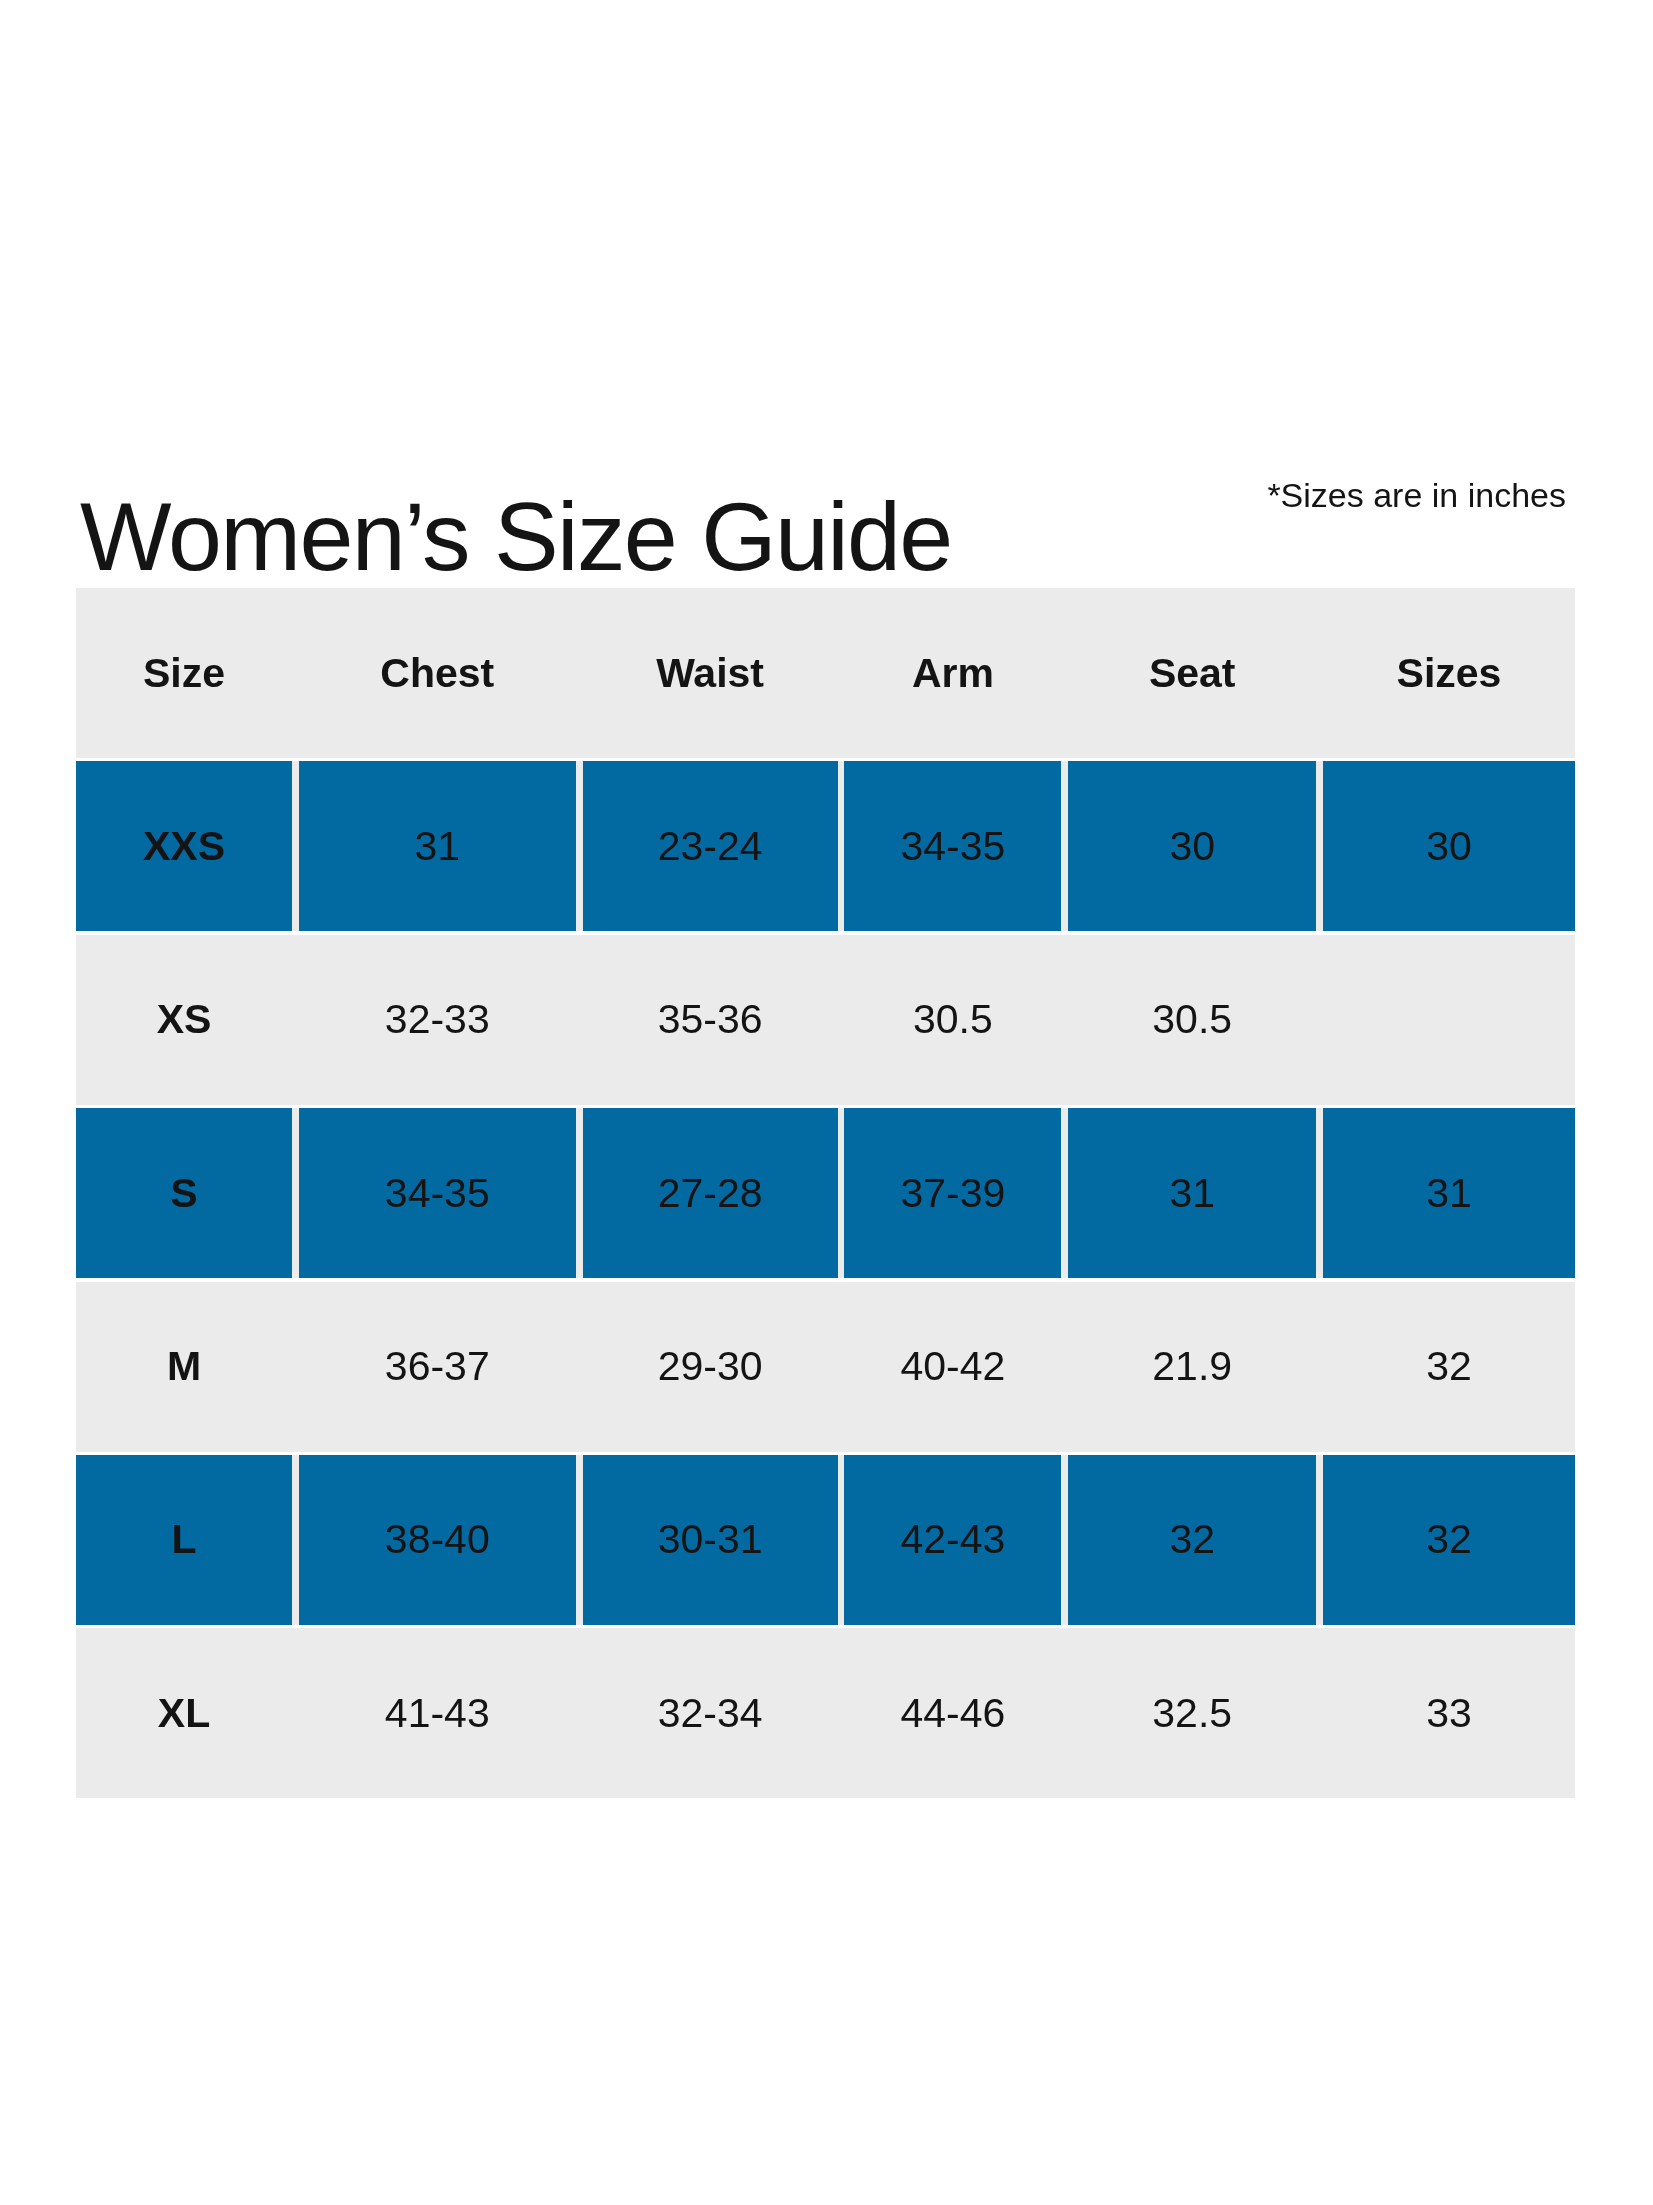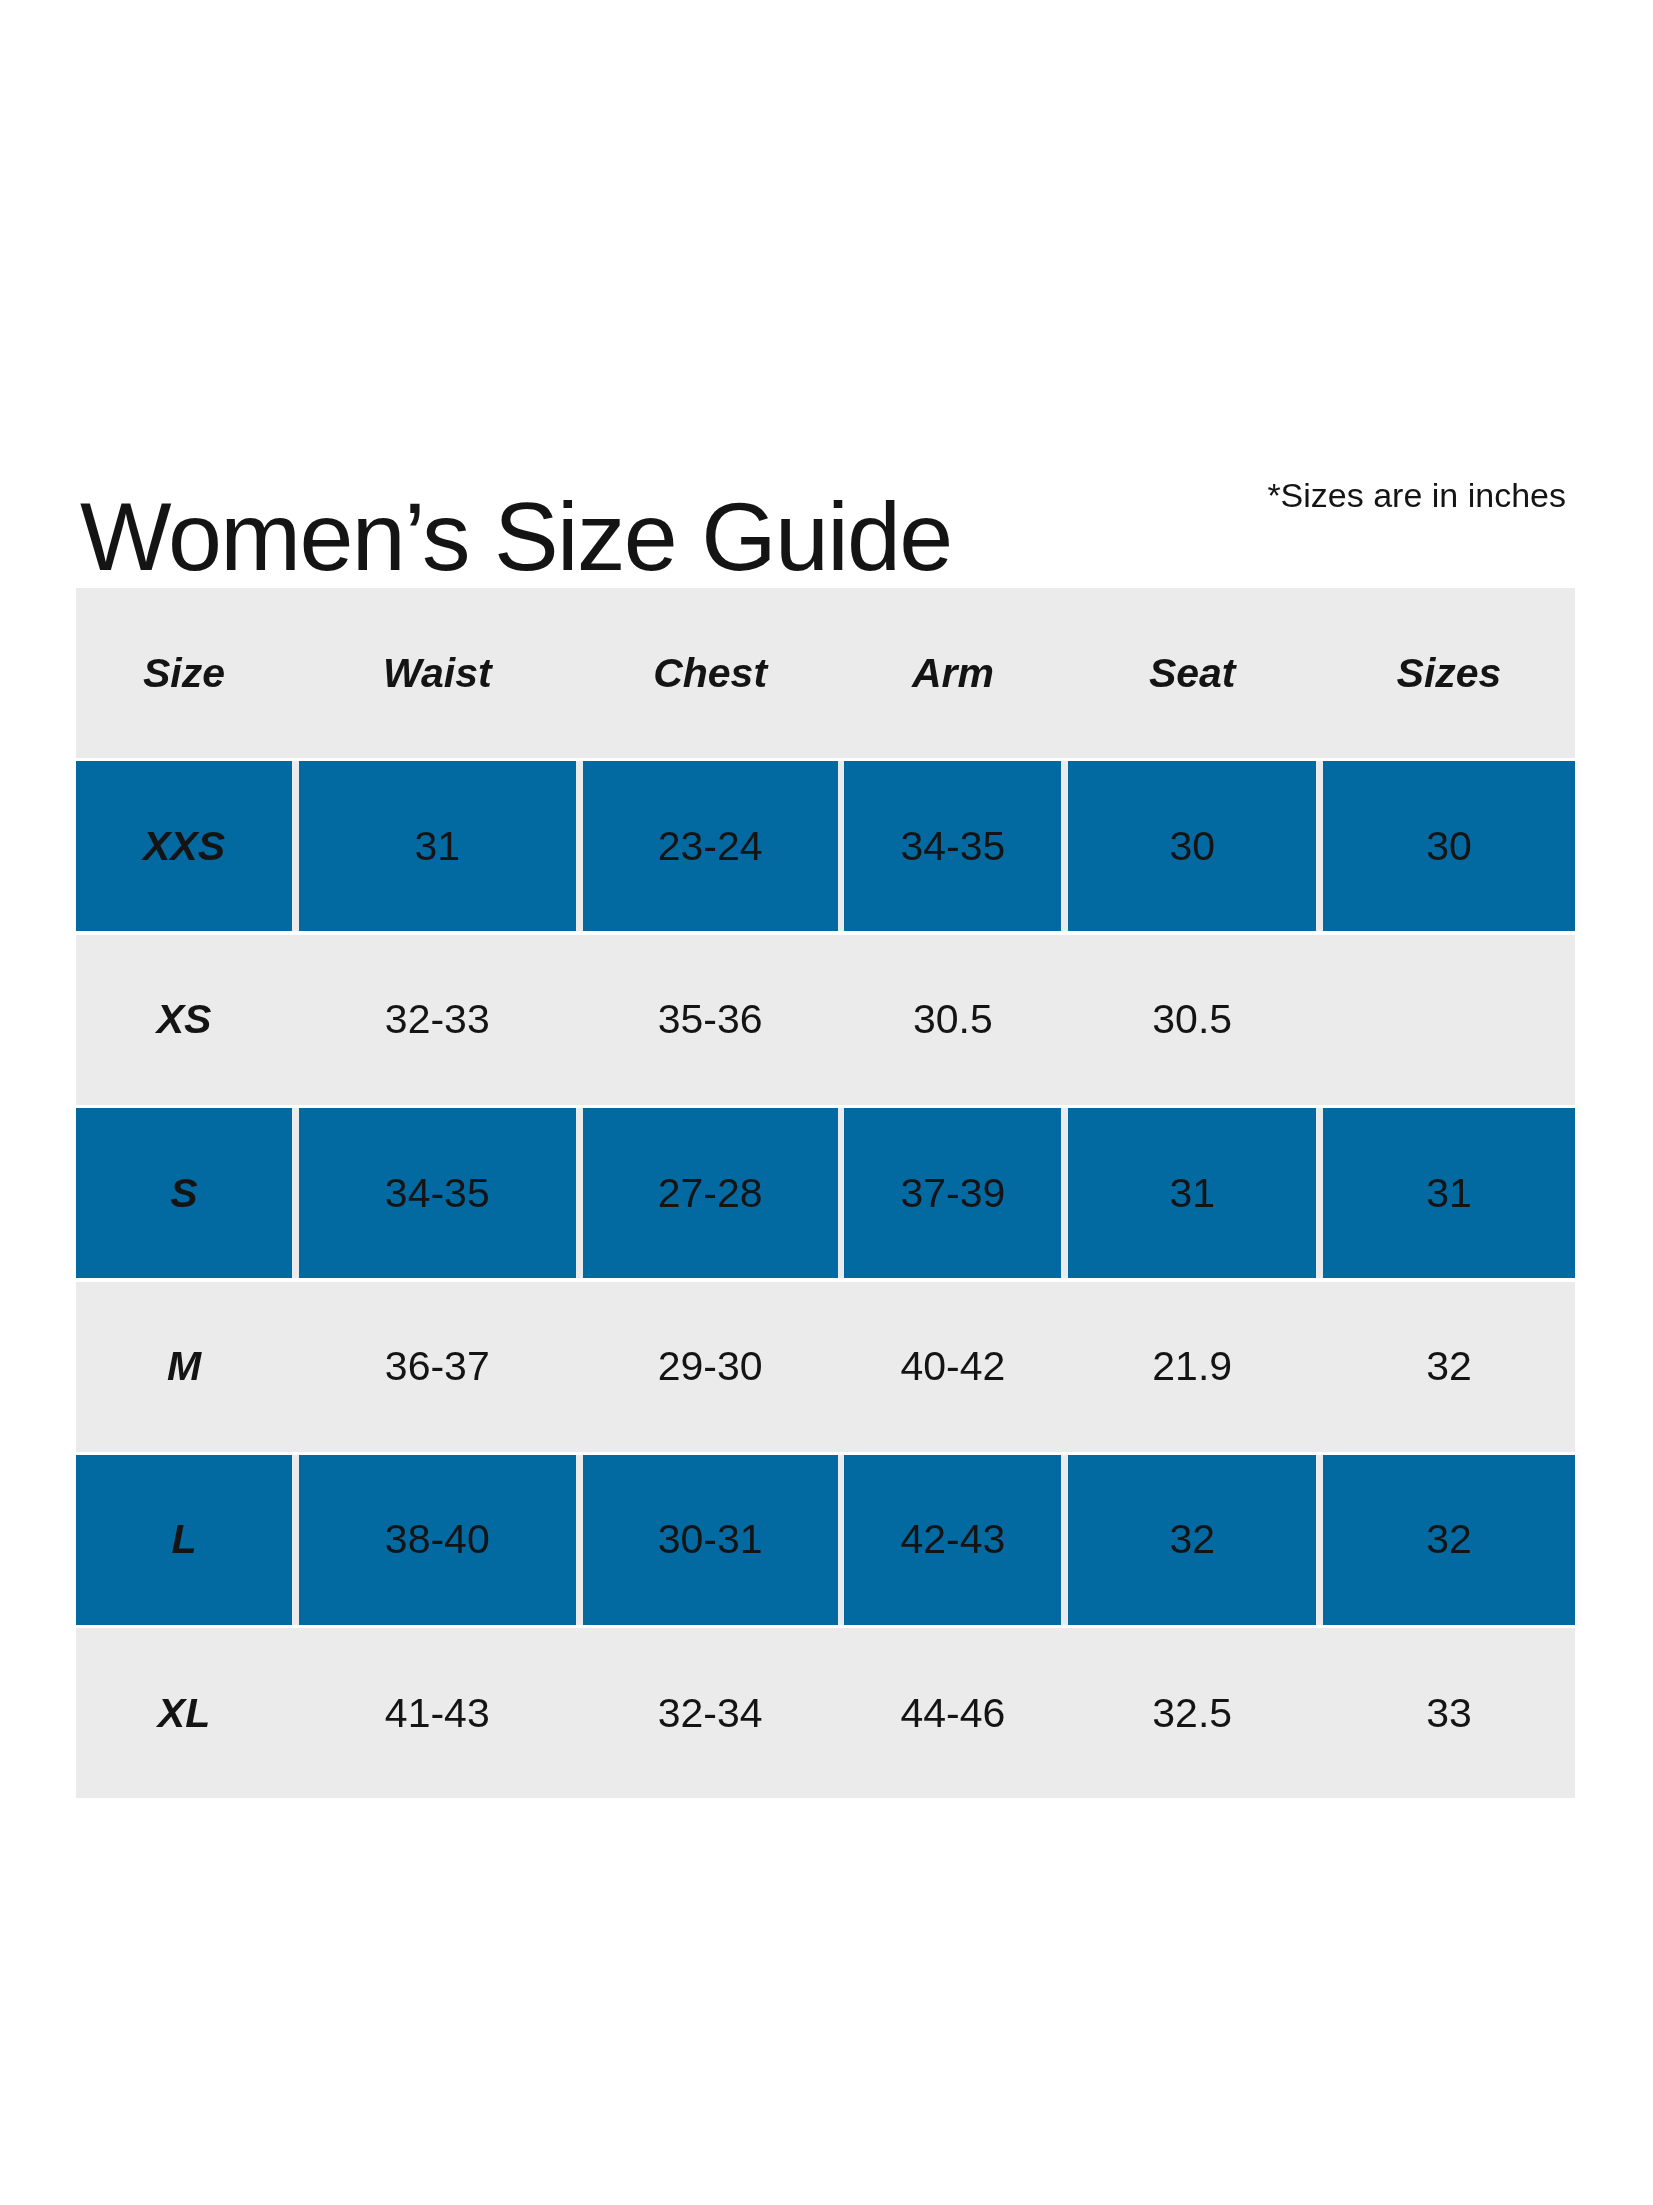--- a/index.html
+++ b/index.html
@@ -53,41 +53,40 @@
     display: flex;
     align-items: center;
     justify-content: center;
     font-size: 41px;
     font-weight: 400;
     letter-spacing: 0;
   }
   .cell.head,
   .cell.size {
     font-weight: 700;
-    font-style: italic;
   }
   .row-white .cell {
     background: #0369a1;
     text-align: right;
   }
 </style>
 </head>
 <body>
 
 <div class="page">
 
   <h1 class="title">Women’s Size Guide</h1>
   <div class="note">*Sizes are in inches</div>
 
   <div class="size-table">
 
     <div class="t-row">
       <div class="cell head">Size</div>
+      <div class="cell head">Chest</div>
       <div class="cell head">Waist</div>
-      <div class="cell head">Chest</div>
       <div class="cell head">Arm</div>
       <div class="cell head">Seat</div>
       <div class="cell head">Sizes</div>
     </div>
 
     <div class="t-row row-white">
       <div class="cell size">XXS</div>
       <div class="cell">31</div>
       <div class="cell">23-24</div>
       <div class="cell">34-35</div>

